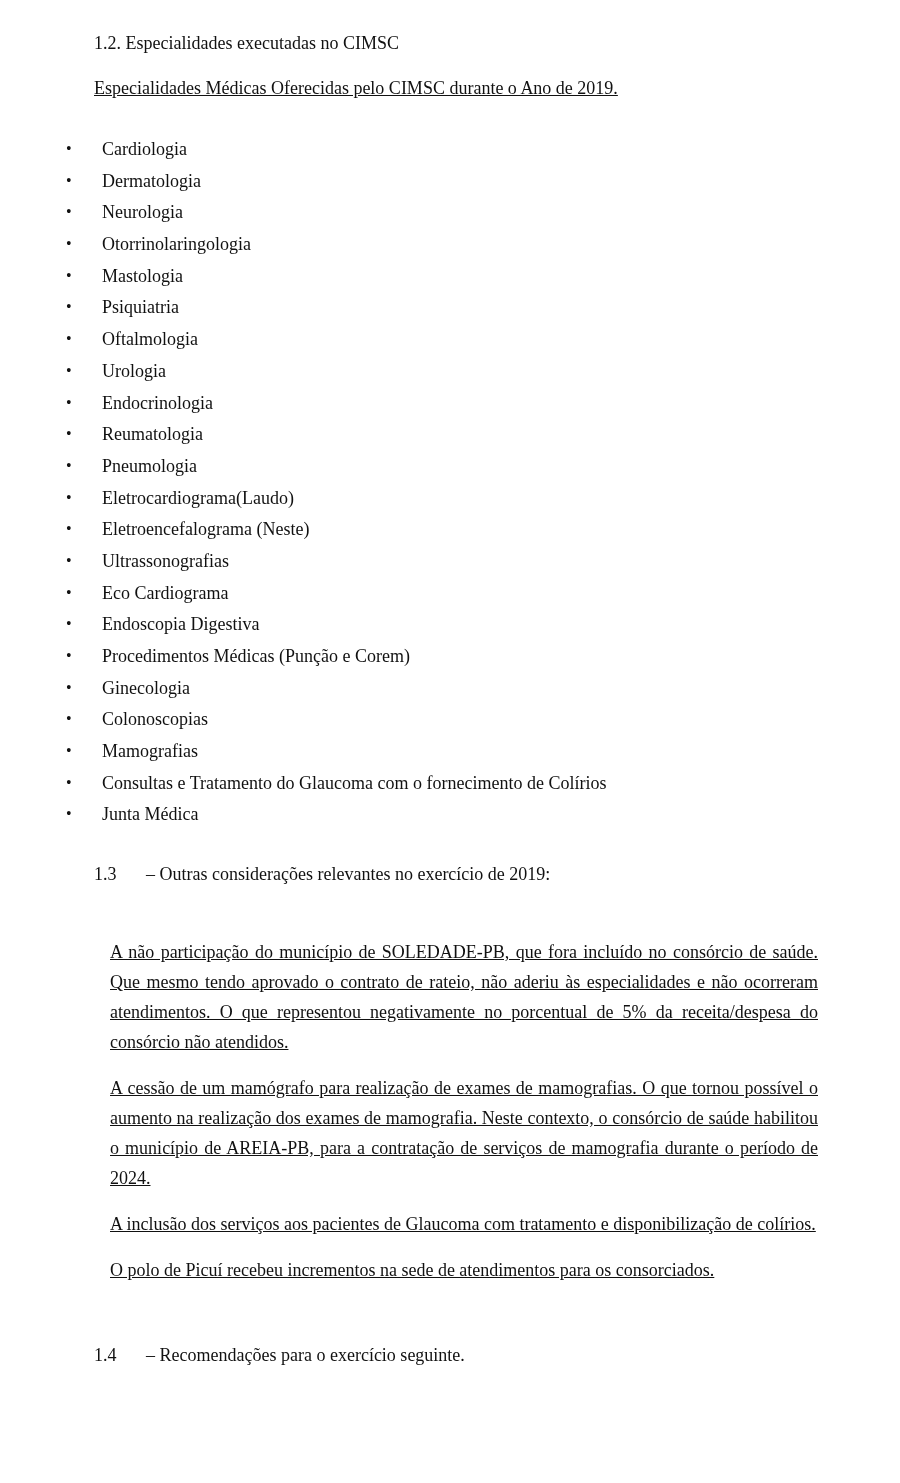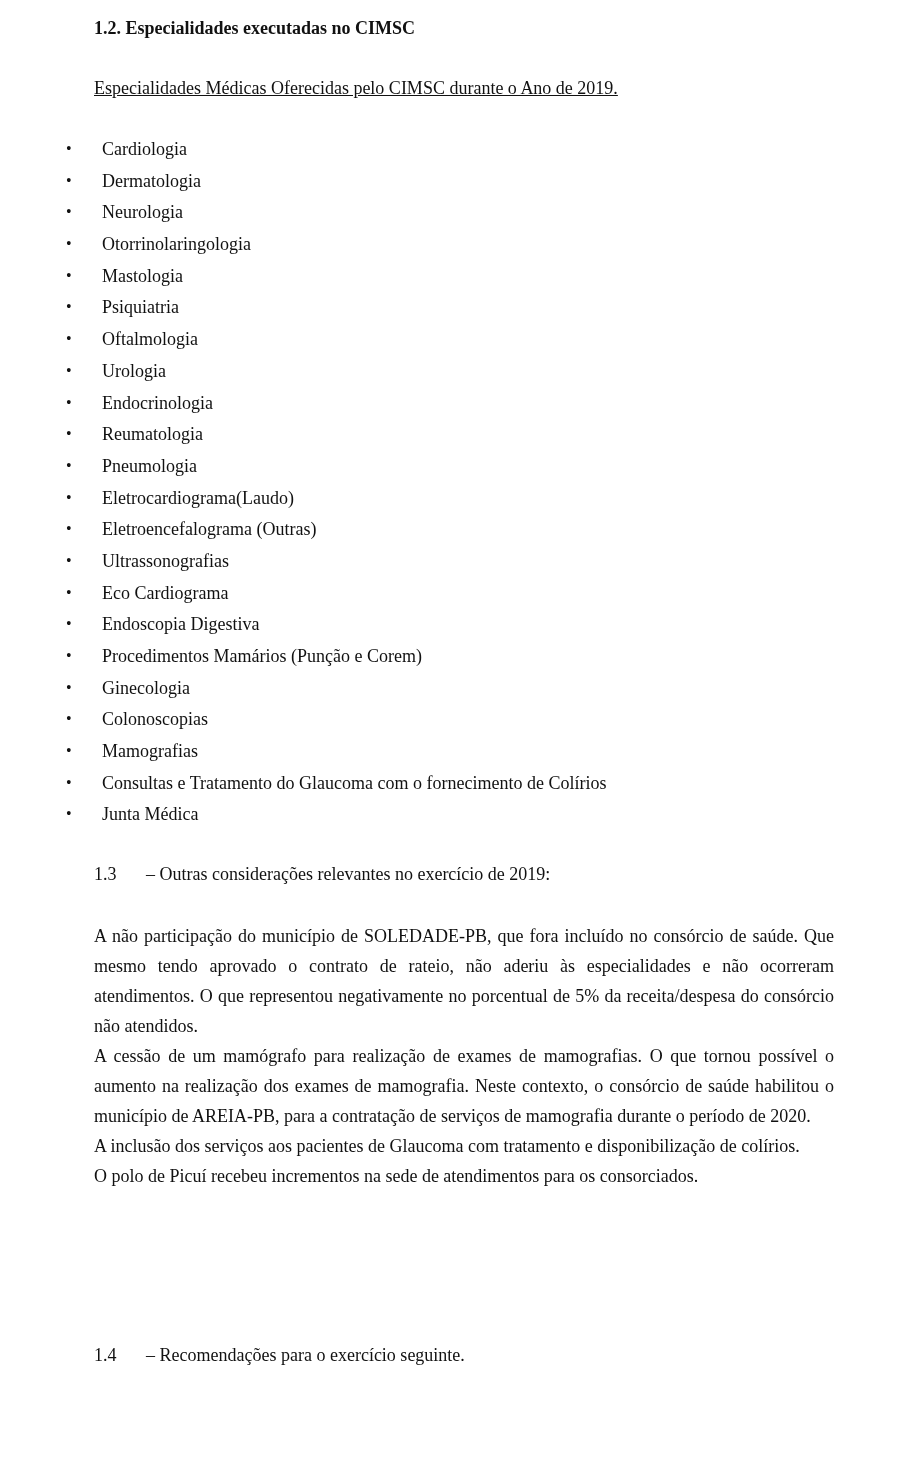--- a/index.html
+++ b/index.html
@@ -9,28 +9,28 @@
     color: #111111; font-size: 18px;
   }
   .page { position: absolute; left: 0; top: 0; width: 900px; }
   .line { position: absolute; left: 94px; white-space: nowrap; line-height: 22px; }
   .section-num { display: inline-block; width: 52px; }
   ul.spec-list { list-style: none; margin: 0; padding: 0; position: absolute; left: 0; top: 138px; width: 900px; }
   ul.spec-list li { position: relative; height: 31.7px; line-height: 22px; }
   ul.spec-list li .bullet { position: absolute; left: 66px; top: 0; font-size: 16px; }
   ul.spec-list li .label { position: absolute; left: 102px; top: 0; white-space: nowrap; }
   .para-block { position: absolute; left: 94px; top: 921px; width: 740px; line-height: 30px; }
-  .para-block p { margin: 0; text-align: justify; text-align-last: left; }
+  .para-block p { margin: 16px; text-align: justify; text-align-last: left; text-decoration: underline; }
 </style>
 </head>
 <body>
 
 <div class="page">
 
-  <div class="line" style="top:17px;font-weight:bold;">1.2. Especialidades executadas no CIMSC</div>
+  <div class="line" style="top:32px;">1.2. Especialidades executadas no CIMSC</div>
 
   <div class="line" style="top:77px;text-decoration:underline;">Especialidades Médicas Oferecidas pelo CIMSC durante o Ano de 2019.</div>
 
   <ul class="spec-list" id="spec-list">
       <li>
         <span class="bullet">•</span>
         <span class="label">Cardiologia</span>
       </li>
       <li>
         <span class="bullet">•</span>
@@ -71,37 +71,37 @@
       <li>
         <span class="bullet">•</span>
         <span class="label">Pneumologia</span>
       </li>
       <li>
         <span class="bullet">•</span>
         <span class="label">Eletrocardiograma(Laudo)</span>
       </li>
       <li>
         <span class="bullet">•</span>
-        <span class="label">Eletroencefalograma (Outras)</span>
+        <span class="label">Eletroencefalograma (Neste)</span>
       </li>
       <li>
         <span class="bullet">•</span>
         <span class="label">Ultrassonografias</span>
       </li>
       <li>
         <span class="bullet">•</span>
         <span class="label">Eco Cardiograma</span>
       </li>
       <li>
         <span class="bullet">•</span>
         <span class="label">Endoscopia Digestiva</span>
       </li>
       <li>
         <span class="bullet">•</span>
-        <span class="label">Procedimentos Mamários (Punção e Corem)</span>
+        <span class="label">Procedimentos Médicas (Punção e Corem)</span>
       </li>
       <li>
         <span class="bullet">•</span>
         <span class="label">Ginecologia</span>
       </li>
       <li>
         <span class="bullet">•</span>
         <span class="label">Colonoscopias</span>
       </li>
       <li>
@@ -117,21 +117,21 @@
         <span class="label">Junta Médica</span>
       </li>
     </ul>
 
   <div class="line" style="top:863px;">
     <span class="section-num">1.3</span><span>– Outras considerações relevantes no exercício de 2019:</span>
   </div>
 
   <div class="para-block">
     <p>A não participação do município de SOLEDADE-PB, que fora incluído no consórcio de saúde. Que mesmo tendo aprovado o contrato de rateio, não aderiu às especialidades e não ocorreram atendimentos. O que representou negativamente no porcentual de 5% da receita/despesa do consórcio não atendidos.</p>
-    <p>A cessão de um mamógrafo para realização de exames de mamografias. O que tornou possível o aumento na realização dos exames de mamografia. Neste contexto, o consórcio de saúde habilitou o município de AREIA-PB, para a contratação de serviços de mamografia durante o período de 2020.</p>
+    <p>A cessão de um mamógrafo para realização de exames de mamografias. O que tornou possível o aumento na realização dos exames de mamografia. Neste contexto, o consórcio de saúde habilitou o município de AREIA-PB, para a contratação de serviços de mamografia durante o período de 2024.</p>
     <p>A inclusão dos serviços aos pacientes de Glaucoma com tratamento e disponibilização de colírios.</p>
     <p>O polo de Picuí recebeu incrementos na sede de atendimentos para os consorciados.</p>
   </div>
 
   <div class="line" style="top:1344px;">
     <span class="section-num">1.4</span><span>– Recomendações para o exercício seguinte.</span>
   </div>
 
 </div>
 

